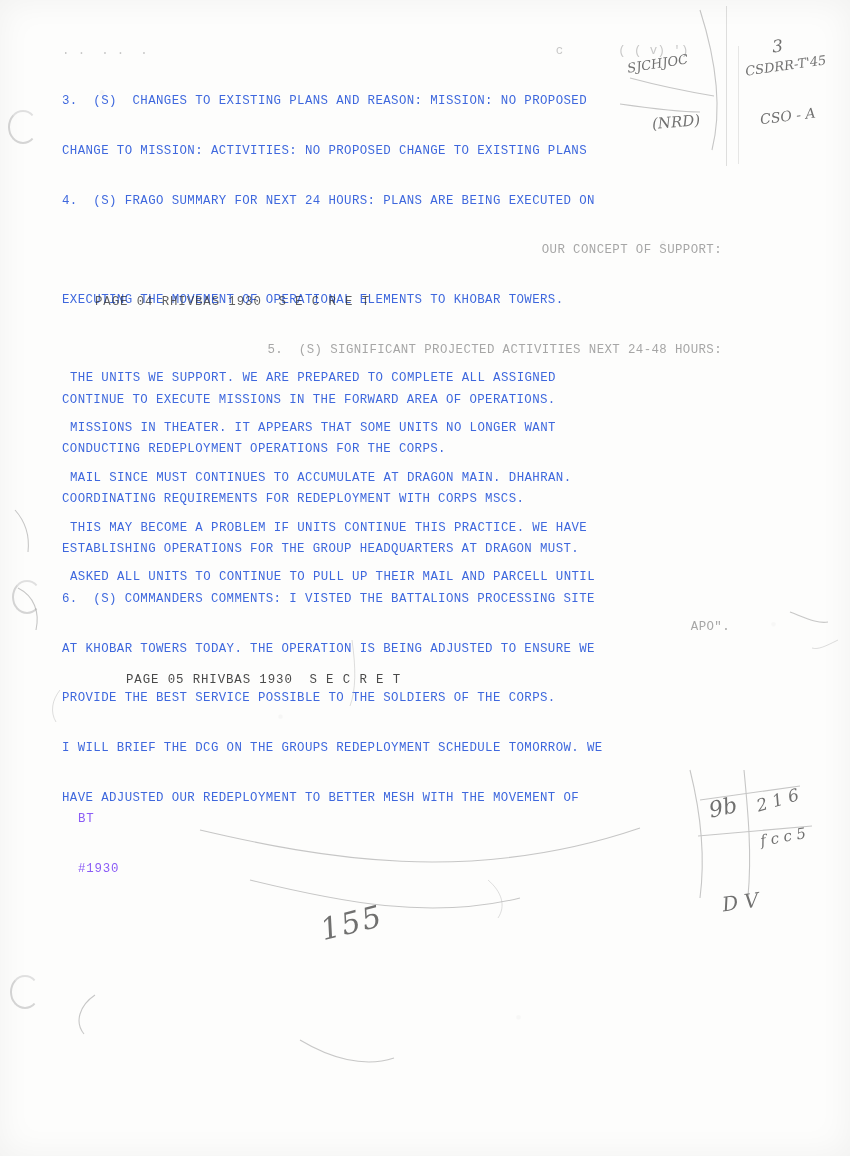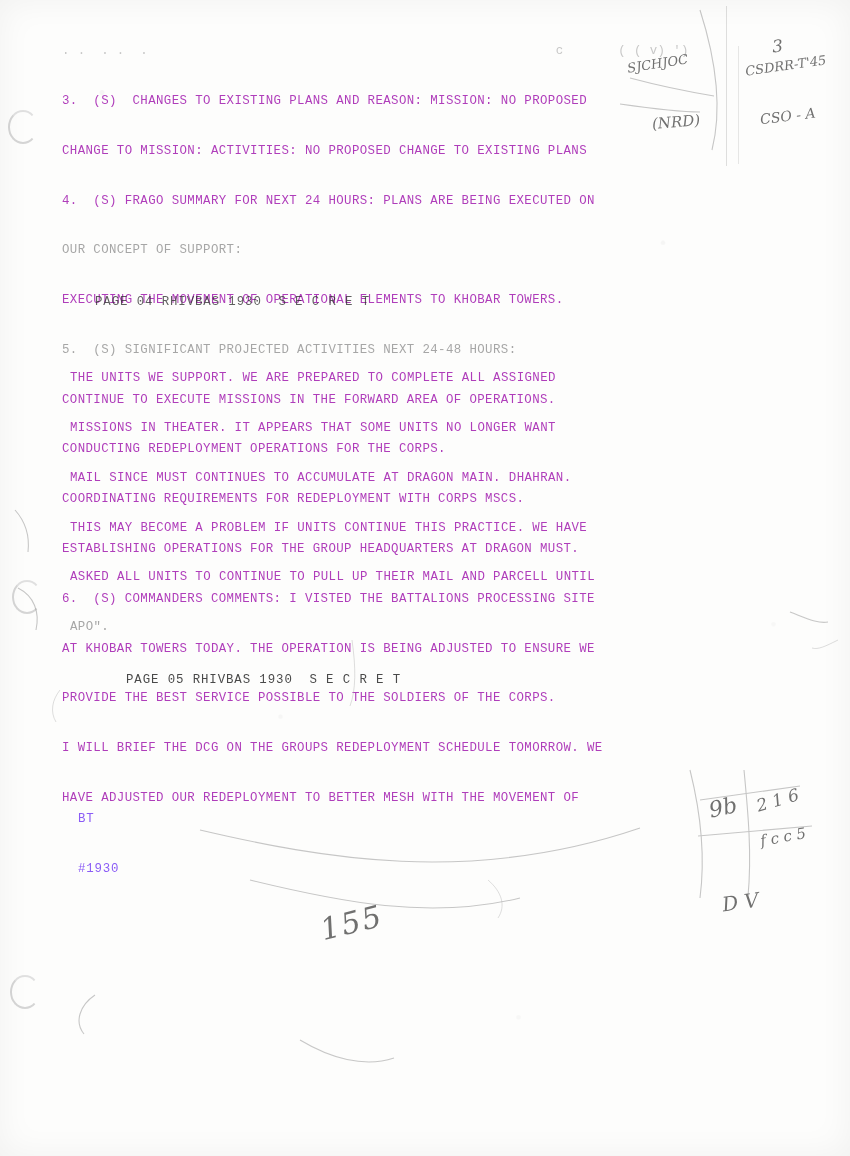--- a/index.html
+++ b/index.html
@@ -43,22 +43,22 @@
     top: 10px;
     width: 660px;
     color: #1b1b1b;
     font-size: 12.4px;
     line-height: 16.6px;
     letter-spacing: .4px;
     white-space: pre;
   }
   .line { display: block; height: 16.6px; }
   
-  .fade1 { color: #a21caf; opacity: .85; filter: blur(.35px); }
-  .fade2 { color: #8a8a8a; opacity: .75; filter: blur(.55px); }
+  .fade1 { color: #1d4ed8; opacity: .85; filter: blur(.35px); }
+  .fade2 { color: #8a8a8a; opacity: .75; filter: blur(.55px); text-align: right; }
   .fade3 { color: #a5a5a5; opacity: .6;  filter: blur(.75px); }
 
   .page-marker {
     position: absolute;
     left: 78px;
     color: #2a2a2a;
     font-size: 12.4px;
     letter-spacing: .9px;
     white-space: pre;
     font-family: "Liberation Mono", "DejaVu Sans Mono", monospace;

